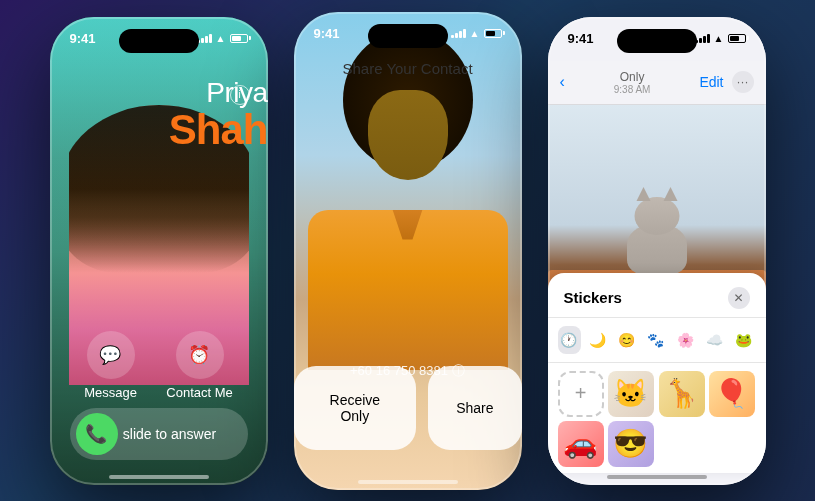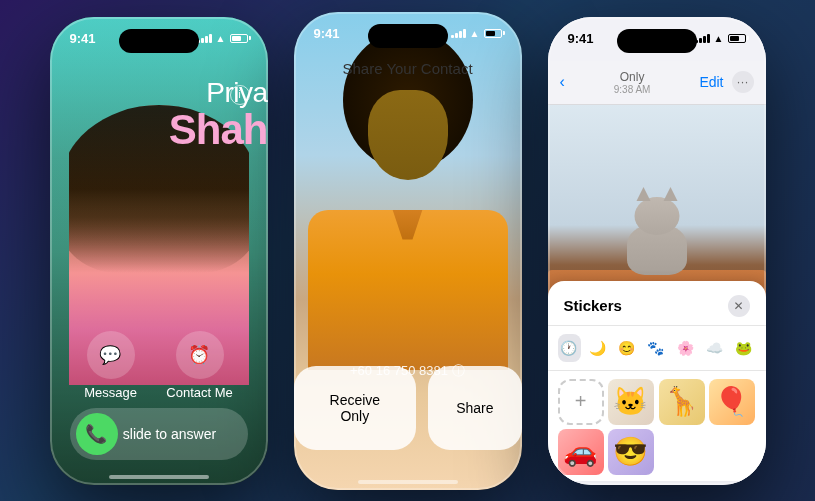--- a/index.html
+++ b/index.html
@@ -210,21 +210,21 @@
       font-size: 28px;
       font-weight: 300;
       color: white;
       display: block;
       letter-spacing: -0.5px;
     }
 
     .caller-last {
       font-size: 42px;
       font-weight: 700;
-      color: #f9a8d4;
+      color: #f97316;
       display: block;
       letter-spacing: -1px;
       line-height: 1;
     }
 
     .info-icon {
       position: absolute;
       top: 68px;
       right: 18px;
       width: 20px;
@@ -622,21 +622,21 @@
       left: 0;
       right: 0;
       height: 35px;
       background: linear-gradient(180deg, #c87840 0%, #a86030 100%);
       border-radius: 4px 4px 0 0;
     }
 
     
     .stickers-panel {
       position: absolute;
-      bottom: 4px;
+      bottom: 12px;
       left: 0;
       right: 0;
       height: 200px;
       background: white;
       border-radius: 16px 16px 0 0;
       z-index: 15;
       box-shadow: 0 -2px 10px rgba(0,0,0,0.1);
     }
 
     .stickers-header {

